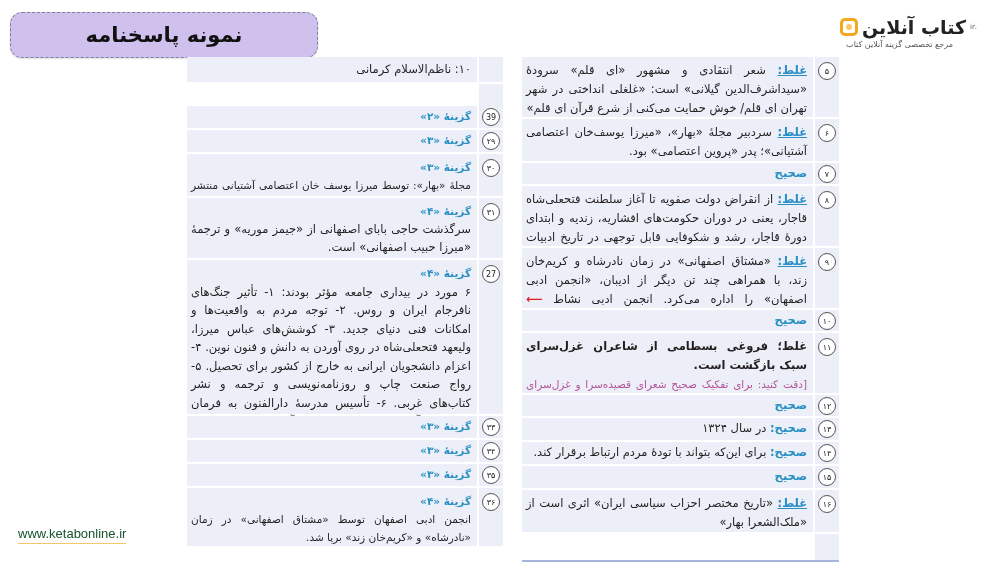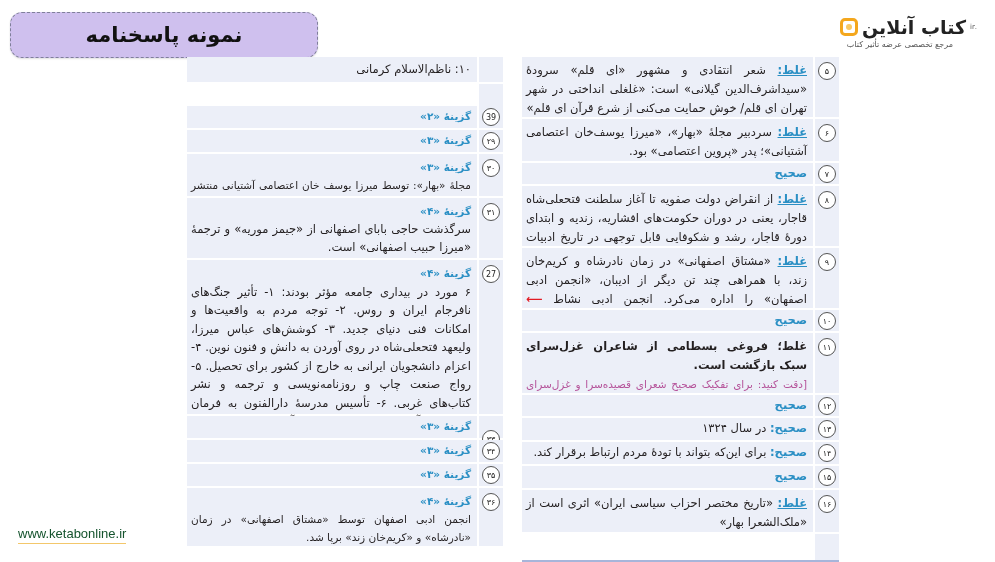--- a/index.html
+++ b/index.html
@@ -66,21 +66,21 @@
 <body>
 
 <div class="title-badge">نمونه پاسخنامه</div>
 
 <div class="logo">
   <div class="logo-main">
     <span class="logo-icon"></span>
     <span class="logo-text">کتاب آنلاین</span>
     <span class="logo-dot">.ir</span>
   </div>
-  <div class="logo-sub">مرجع تخصصی عرضه تأثیر کتاب</div>
+  <div class="logo-sub">مرجع تخصصی گزینه آنلاین کتاب</div>
 </div>
 
 <div class="site-url">www.ketabonline.ir</div>
 
 <div class="col col-right">
   <div class="row" style="height:62px">
     <div class="num-cell">
         <span class="circle">۵</span>
       </div>
     <div class="content-cell"><span class="lbl-wrong">غلط:</span><span> شعر انتقادی و مشهور «ای قلم» سرودهٔ «سیداشرف‌الدین گیلانی» است: «غلغلی انداختی در شهر تهران ای قلم/ خوش حمایت می‌کنی از شرع قرآن ای قلم»</span></div>
@@ -190,21 +190,21 @@
       </div>
     <div class="content-cell" style="line-height:18px"><span class="opt">گزینهٔ «۴»</span><br><span>سرگذشت حاجی بابای اصفهانی از «جیمز موریه» و ترجمهٔ «میرزا حبیب اصفهانی» است.</span></div>
   </div>
   <div class="row" style="height:156px">
     <div class="num-cell">
         <span class="circle">27</span>
       </div>
     <div class="content-cell" style="line-height:18.5px"><span class="opt">گزینهٔ «۴»</span><br><span>۶ مورد در بیداری جامعه مؤثر بودند: ۱- تأثیر جنگ‌های نافرجام ایران و روس. ۲- توجه مردم به واقعیت‌ها و امکانات فنی دنیای جدید. ۳- کوشش‌های عباس میرزا، ولیعهد فتحعلی‌شاه در روی آوردن به دانش و فنون نوین. ۴- اعزام دانشجویان ایرانی به خارج از کشور برای تحصیل. ۵- رواج صنعت چاپ و روزنامه‌نویسی و ترجمه و نشر کتاب‌های غربی. ۶- تأسیس مدرسهٔ دارالفنون به فرمان امیرکبیر و آموزش دانش‌های نوین در آن.</span></div>
   </div>
   <div class="row" style="height:24px">
-    <div class="num-cell" style="padding-top:14px">
+    <div class="num-cell" style="padding-top:2px">
         <span class="circle">۳۳</span>
       </div>
     <div class="content-cell" style="padding-top:1px"><span class="opt">گزینهٔ «۳»</span></div>
   </div>
   <div class="row" style="height:24px">
     <div class="num-cell" style="padding-top:2px">
         <span class="circle">۳۴</span>
       </div>
     <div class="content-cell" style="padding-top:1px"><span class="opt">گزینهٔ «۳»</span></div>
   </div>

